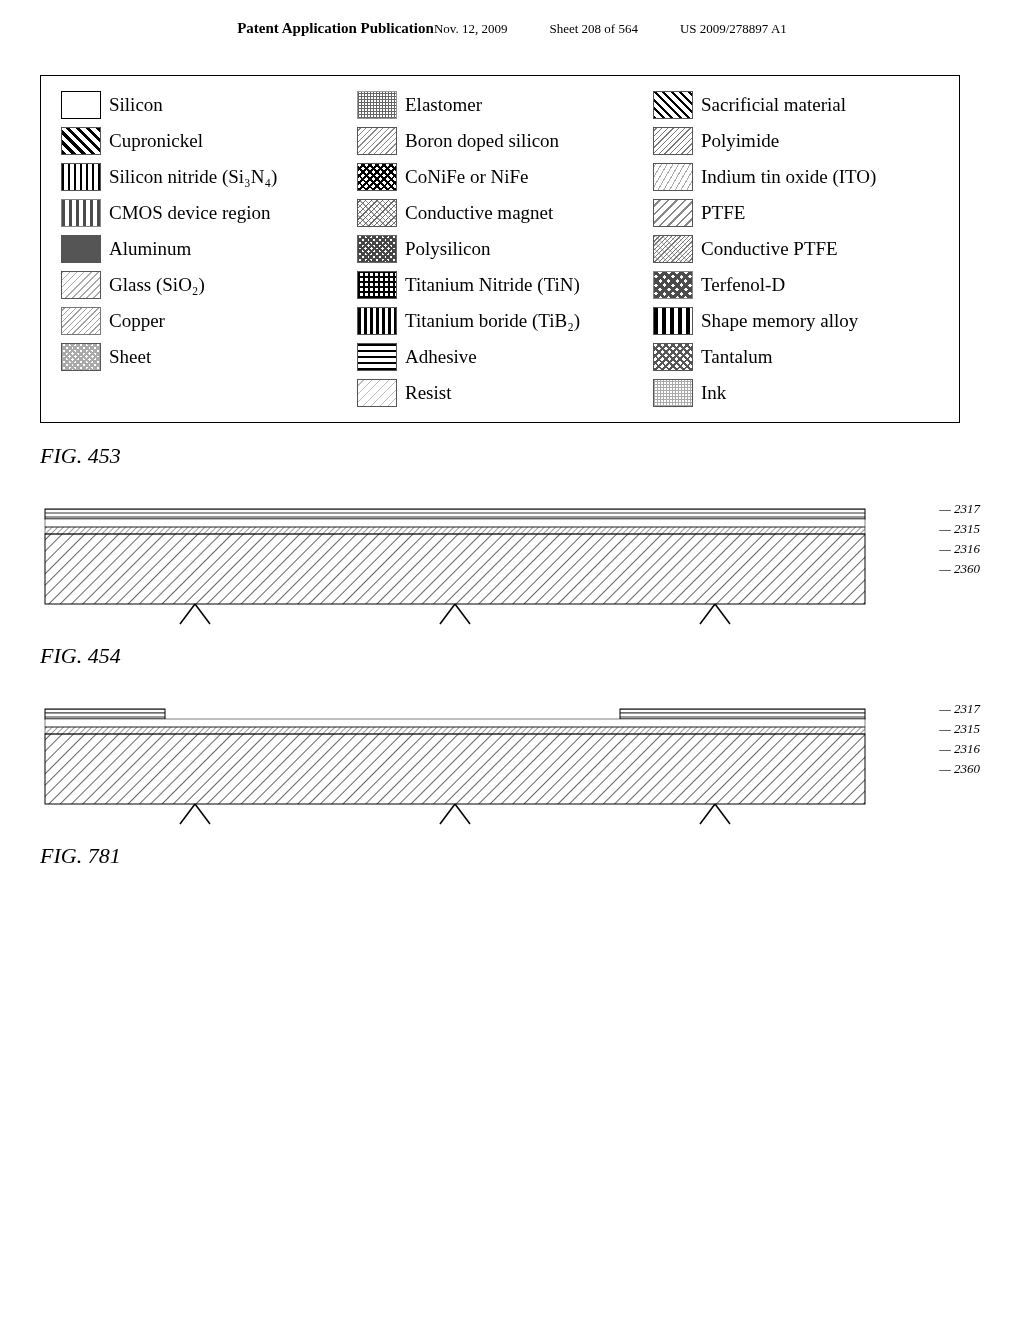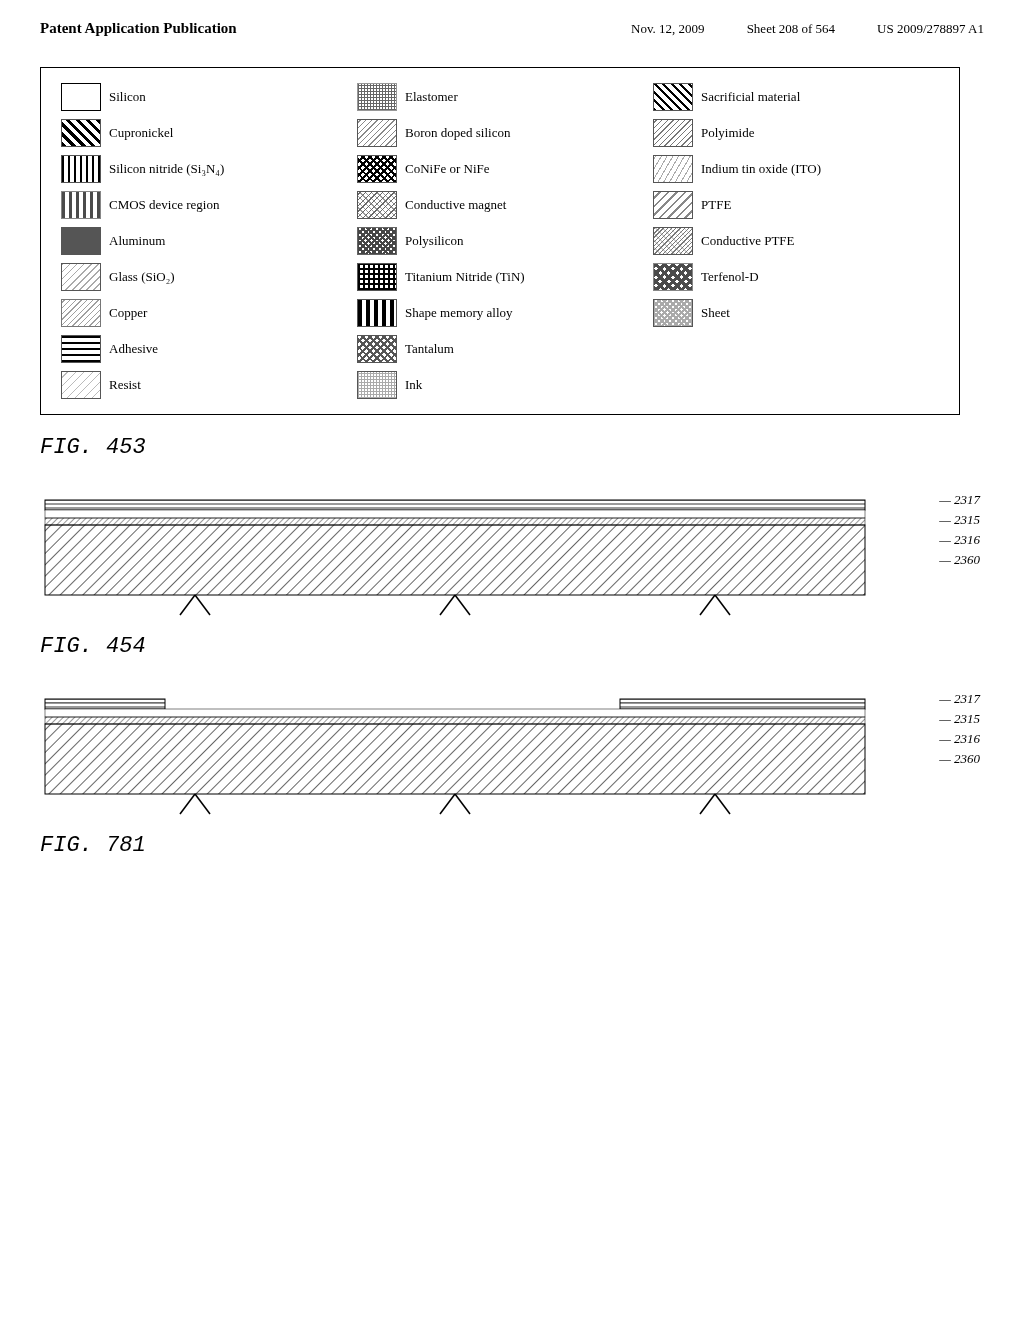--- a/index.html
+++ b/index.html
@@ -8,23 +8,23 @@
       font-family: 'Times New Roman', Times, serif;
       width: 1024px;
       min-height: 1320px;
       padding: 20px 40px;
       color: #000;
     }
 
     
     .header {
       display: flex;
-      justify-content: space-between;
+      justify-content: center;
       align-items: baseline;
-      margin-bottom: 30px;
+      margin-bottom: 38px;
       font-size: 14px;
     }
     .header-title {
       font-weight: bold;
       font-size: 15px;
     }
     .header-right {
       display: flex;
       gap: 42px;
       font-size: 13px;
@@ -347,31 +347,31 @@
         90deg,
         #aaa 0px,
         #aaa 1px,
         transparent 1px,
         transparent 3px
       );
     }
 
     
     .legend-label {
-      font-size: 13px;
+      font-size: 19px;
       line-height: 1.2;
       text-align: center;
     }
 
     
     .fig-caption {
       font-size: 22px;
       font-style: italic;
       margin: 10px 0 30px 0;
-      font-family: Liberation Mono, monospace;
+      font-family: Liberation Serif, serif;
     }
 
     
     .swatch-silicon-plain {
       background: #fff;
       border: 1px solid #000;
     }
   </style>
 </head>
 <body>
@@ -464,20 +464,24 @@
     <div class="legend-item">
       <div class="legend-swatch swatch-terfenol"></div>
       <span class="legend-label">Terfenol-D</span>
     </div>
 
     <div class="legend-item">
       <div class="legend-swatch swatch-copper"></div>
       <span class="legend-label">Copper</span>
     </div>
     <div class="legend-item">
+      <div class="legend-swatch swatch-titanium-boride"></div>
+      <span class="legend-label">Titanium boride (TiB₂)</span>
+    </div>
+    <div class="legend-item">
       <div class="legend-swatch swatch-shape-memory"></div>
       <span class="legend-label">Shape memory alloy</span>
     </div>
 
     <div class="legend-item">
       <div class="legend-swatch swatch-gold"></div>
       <span class="legend-label">Sheet</span>
     </div>
     <div class="legend-item">
       <div class="legend-swatch swatch-adhesive"></div>

